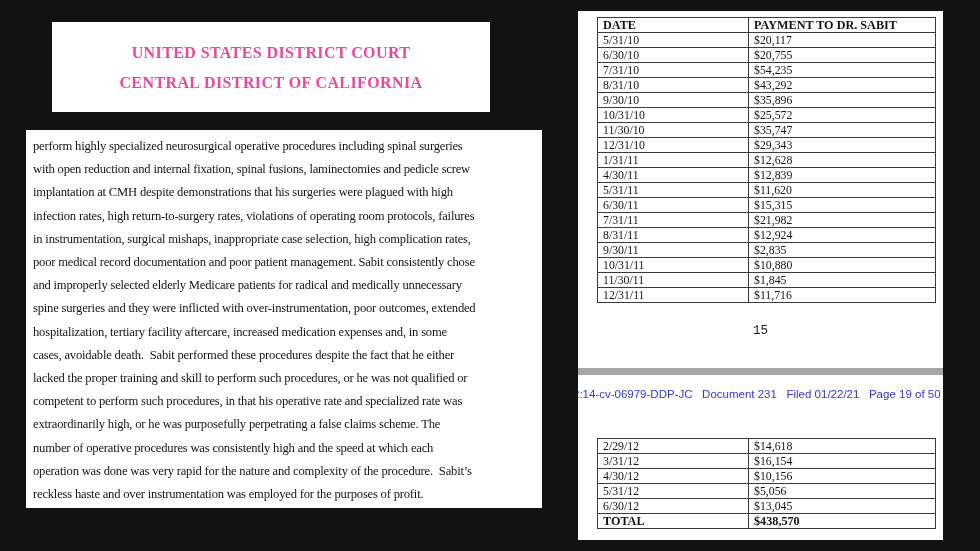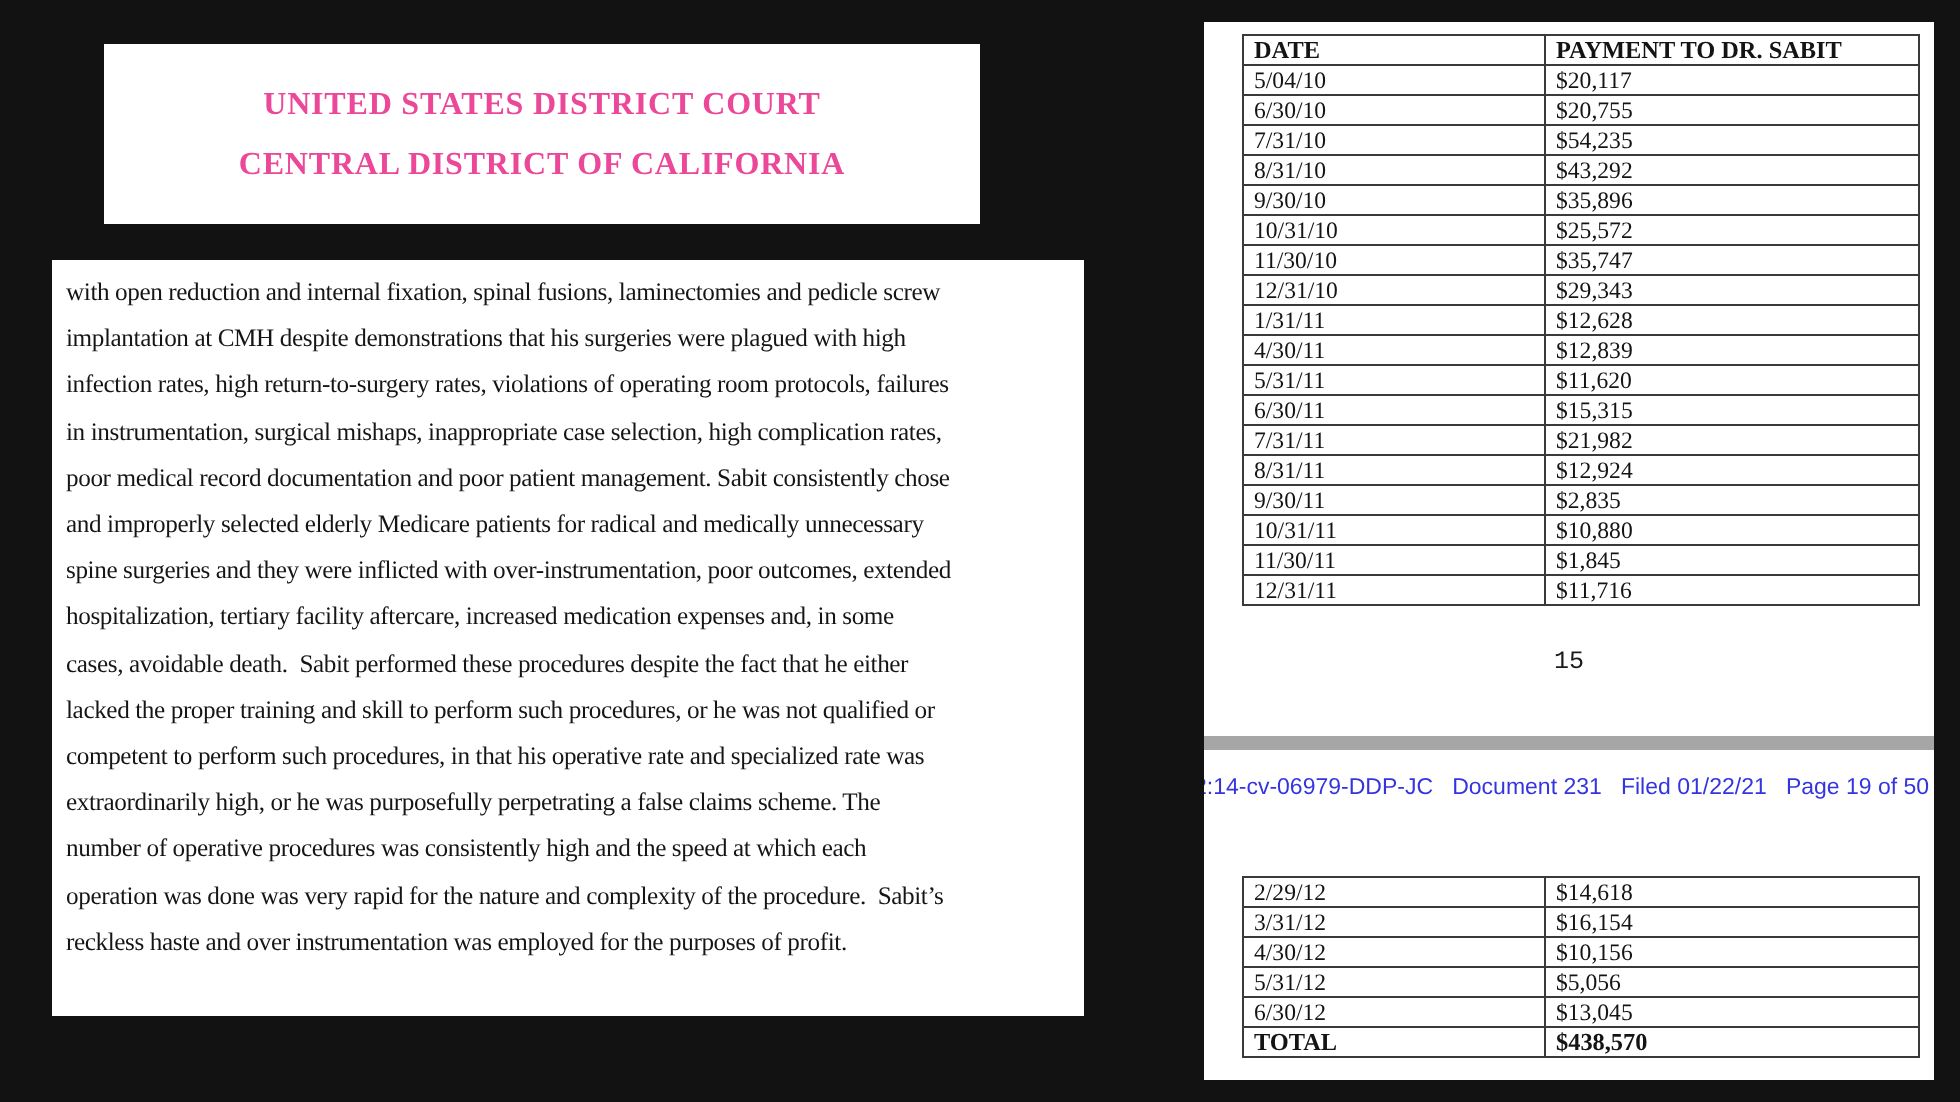--- a/index.html
+++ b/index.html
@@ -50,21 +50,20 @@
     white-space: pre;
   }
 
   
   .docket-panel {
     position: absolute;
     left: 578px; top: 11px;
     width: 365px; height: 529px;
     background: #ffffff;
     overflow: hidden;
-    margin-left: 24px;
   }
   table.payments {
     position: absolute;
     left: 19px;
     border-collapse: collapse;
     table-layout: fixed;
     width: 338px;
     font-family: "Liberation Serif", serif;
     font-size: 11.8px;
     color: #141414;
@@ -121,20 +120,21 @@
 </head>
 <body>
 
 <div class="court-header-box">
   <div class="court-header-line">UNITED STATES DISTRICT COURT</div>
   <div class="court-header-line">CENTRAL DISTRICT OF CALIFORNIA</div>
 </div>
 
 <div class="document-text-block">
 
+    <div class="doc-line">perform highly specialized neurosurgical operative procedures including spinal surgeries</div>
 
     <div class="doc-line">with open reduction and internal fixation, spinal fusions, laminectomies and pedicle screw</div>
 
     <div class="doc-line">implantation at CMH despite demonstrations that his surgeries were plagued with high</div>
 
     <div class="doc-line">infection rates, high return-to-surgery rates, violations of operating room protocols, failures</div>
 
     <div class="doc-line">in instrumentation, surgical mishaps, inappropriate case selection, high complication rates,</div>
 
     <div class="doc-line">poor medical record documentation and poor patient management. Sabit consistently chose</div>
@@ -169,21 +169,21 @@
       </colgroup>
     <thead>
       <tr>
         <th>DATE</th>
         <th>PAYMENT TO DR. SABIT</th>
       </tr>
     </thead>
     <tbody>
 
         <tr>
-          <td>5/04/10</td>
+          <td>5/31/10</td>
           <td>$20,117</td>
         </tr>
 
         <tr>
           <td>6/30/10</td>
           <td>$20,755</td>
         </tr>
 
         <tr>
           <td>7/31/10</td>

